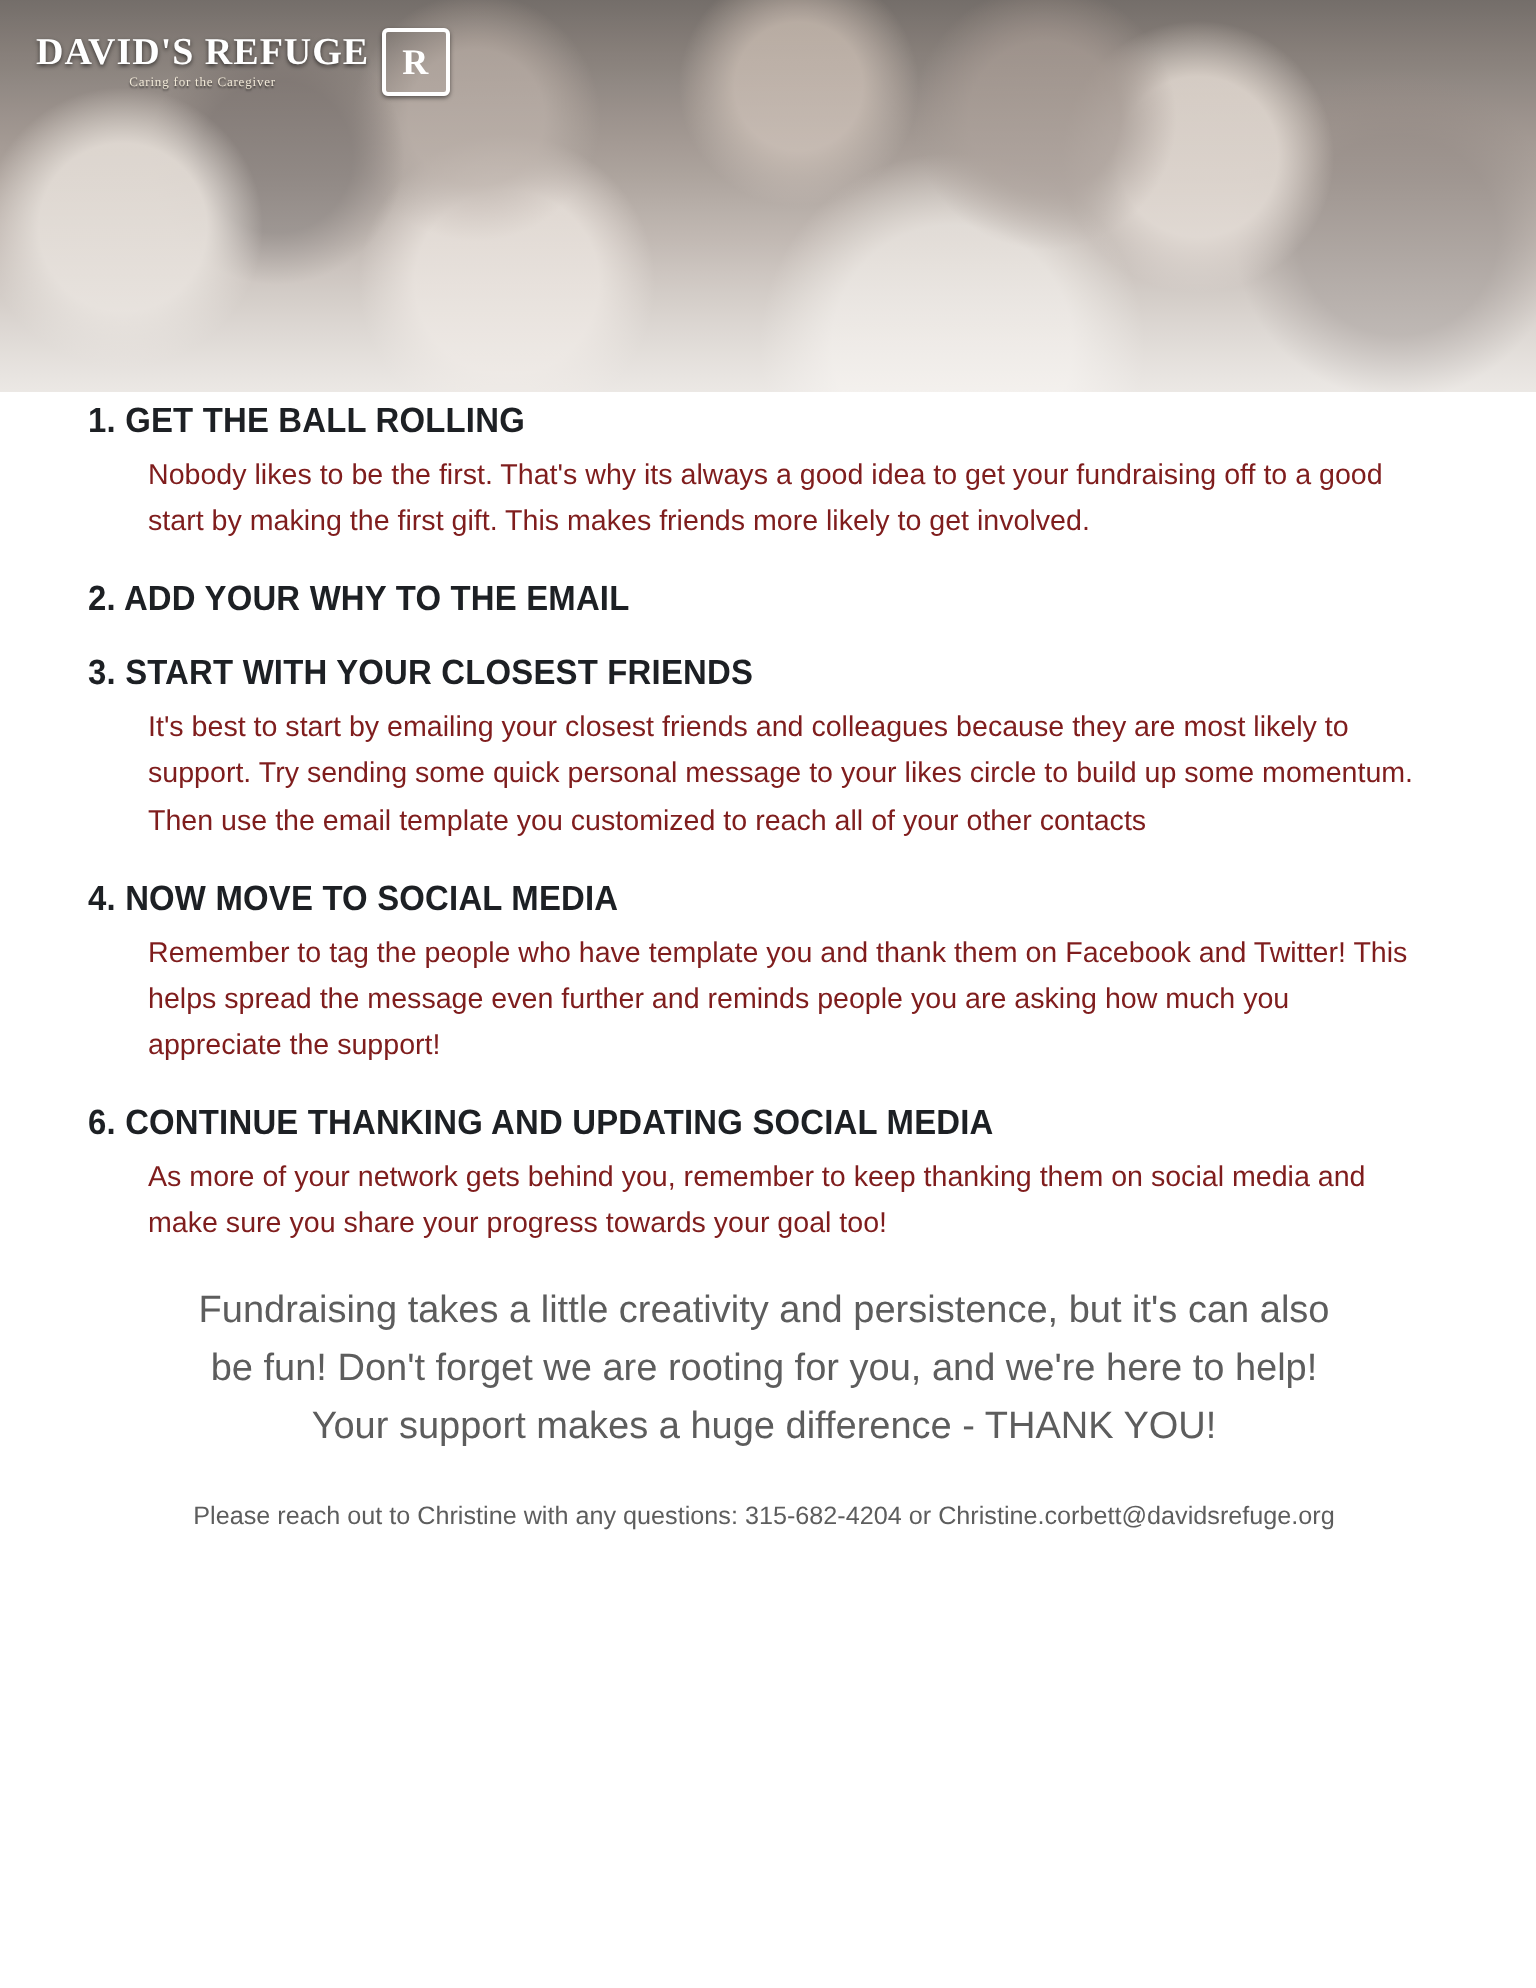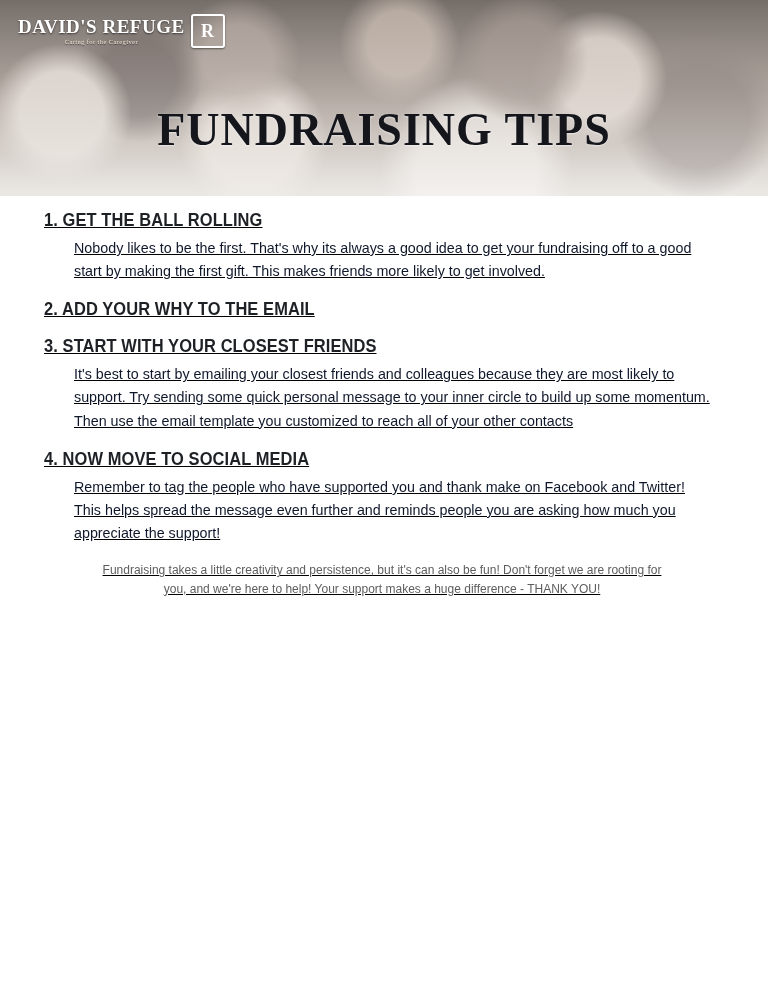--- a/index.html
+++ b/index.html
@@ -104,48 +104,47 @@
     justify-content: center;
     font-family: "Liberation Serif", serif;
     font-weight: bold;
     font-size: 18px;
     color: #ffffff;
     box-shadow: 0 1px 2px rgba(0,0,0,0.5);
   }
 
   
   .content {
-    padding: 14px 48px 0 44px;
-    text-decoration: underline;
+    padding: 4px 48px 0 44px;
   }
   .tip {
     margin-bottom: 16px;
   }
   .tip-heading {
     font-family: "Liberation Sans Narrow", "Liberation Sans", sans-serif;
     font-weight: bold;
     font-size: 17.5px;
     letter-spacing: 0.1px;
     color: #1d2024;
     margin: 0 0 6px 0;
     transform: scaleX(0.94);
     transform-origin: left center;
   }
   .tip-body {
     font-size: 14.3px;
     line-height: 1.62;
-    color: #0f172a;
+    color: #7f1d1d;
     margin: 0 0 0 30px;
     max-width: 640px;
   }
 
   .footer {
     margin: 0 54px 0 54px;
     text-align: center;
-    font-size: 12px;
+    font-size: 19px;
     line-height: 1.55;
     color: #5d5d5d;
   }
   .footer-contact {
     margin: 22px 40px 0 40px;
     text-align: center;
     font-size: 12.6px;
     color: #5d5d5d;
   }
 </style>
@@ -159,42 +158,46 @@
     <div class="hero-veil"></div>
 
     <div class="logo">
       <div class="logo-words">
         <div class="logo-name">DAVID'S REFUGE</div>
         <div class="logo-tag">Caring for the Caregiver</div>
       </div>
       <div class="logo-mark">R</div>
     </div>
 
-    <div class="hero-title">FUNDRAISING TIPS</div>
   </div>
 
   <div class="content">
 
     <div class="tip">
       <div class="tip-heading">1. GET THE BALL ROLLING</div>
       <p class="tip-body">Nobody likes to be the first.  That's why its always a good idea to get your fundraising off to a good start by making the first gift.  This makes friends more likely to get involved.</p>
     </div>
 
     <div class="tip">
       <div class="tip-heading">2. ADD YOUR WHY TO THE EMAIL</div>
     </div>
 
     <div class="tip">
       <div class="tip-heading">3. START WITH YOUR CLOSEST FRIENDS</div>
-      <p class="tip-body">It's best to start by emailing your closest friends and colleagues because they are most likely to support.  Try sending some quick personal message to your inner circle to build up some momentum.  Then use the email template you customized to reach all of your other contacts</p>
+      <p class="tip-body">It's best to start by emailing your closest friends and colleagues because they are most likely to support.  Try sending some quick personal message to your likes circle to build up some momentum.  Then use the email template you customized to reach all of your other contacts</p>
     </div>
 
     <div class="tip">
       <div class="tip-heading">4. NOW MOVE TO SOCIAL MEDIA</div>
-      <p class="tip-body">Remember to tag the people who have supported you and thank make on Facebook and Twitter!  This helps spread the message even further and reminds people you are asking how much you appreciate the support!</p>
-    </div>
-
-
+      <p class="tip-body">Remember to tag the people who have template you and thank them on Facebook and Twitter!  This helps spread the message even further and reminds people you are asking how much you appreciate the support!</p>
+    </div>
+
+
+    <div class="tip">
+      <div class="tip-heading">6. CONTINUE THANKING AND UPDATING SOCIAL MEDIA</div>
+      <p class="tip-body">As more of your network gets behind you, remember to keep thanking them on social media and make sure you share your progress towards your goal too!</p>
+    </div>
 
     <div class="footer">Fundraising takes a little creativity and persistence, but it's can also be fun!  Don't forget we are rooting for you, and we're here to help!  Your support makes a huge difference - THANK YOU!</div>
+    <div class="footer-contact">Please reach out to Christine with any questions: 315-682-4204 or Christine.corbett@davidsrefuge.org</div>
 
   </div>
 </div>
 
 </body></html>

